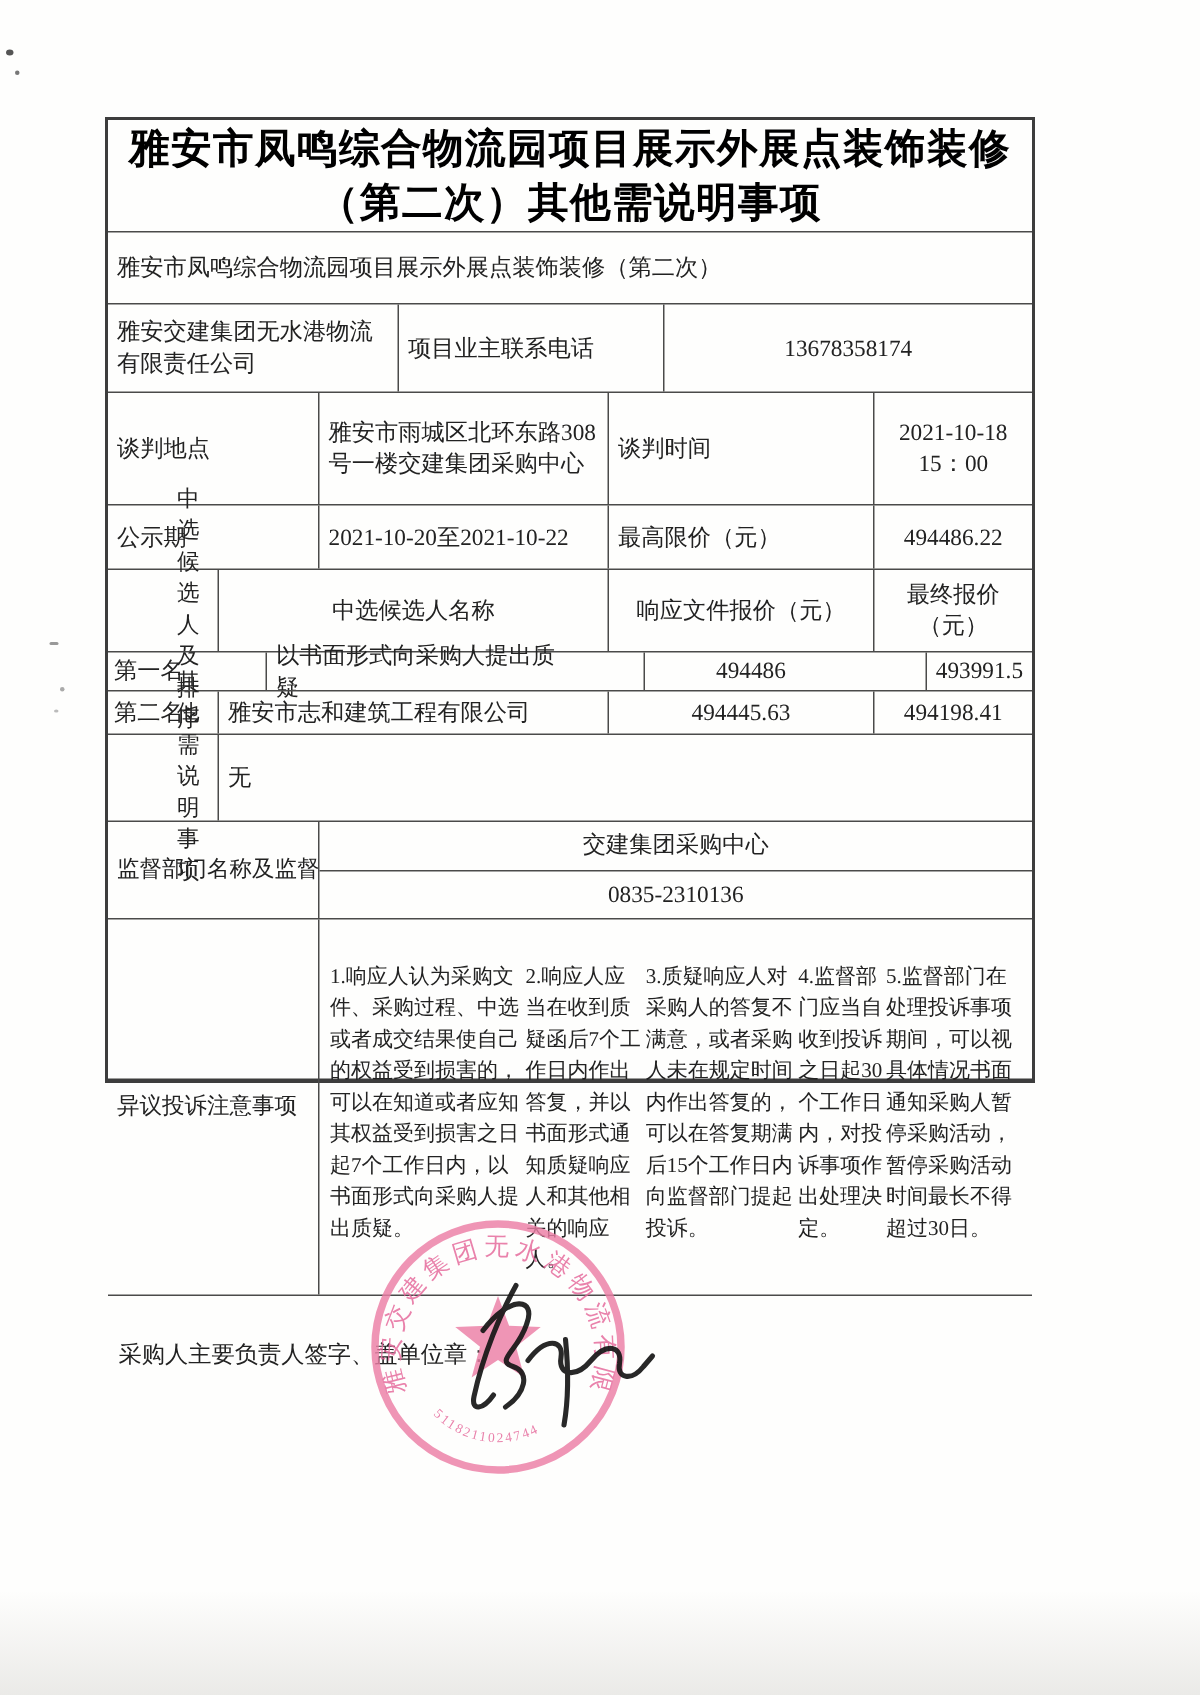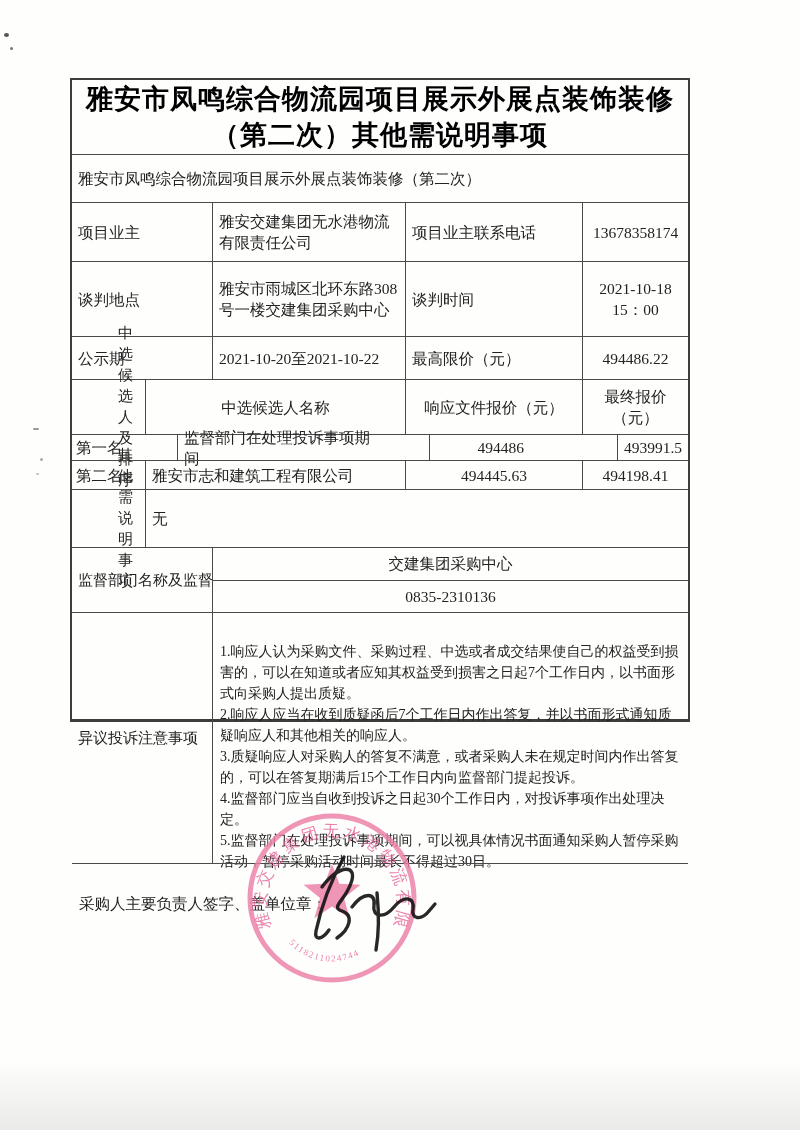--- a/index.html
+++ b/index.html
@@ -33,21 +33,21 @@
   .title-row {
     height:74px; flex-direction:column; align-items:center; justify-content:center;
     font-family:"Liberation Sans","DejaVu Sans",sans-serif;
     font-weight:700; font-size:27px; line-height:36px; color:#000;
     letter-spacing:1px; text-align:center;
   }
   .clip-label { white-space:nowrap; overflow:hidden; font-size:15px; }
   .sup-content { flex-direction:column; align-items:stretch; padding:0; }
   .sub { flex:1; display:flex; align-items:center; justify-content:center; text-align:center; font-size:15.5px; }
   .sub + .sub { border-top:1.5px solid #4a4a4a; }
-  .obj-content { flex-direction:column; align-items:flex-start; justify-content:flex-start;
+  .obj-content { align-items:flex-start; justify-content:flex-end;
     padding:28px 6px 4px 7px; font-size:14px; line-height:21px; }
   .speck { position:absolute; background:#555; border-radius:50%; }
   .seal { position:absolute; left:242px; top:806px; width:180px; height:180px; }
   .sig  { position:absolute; left:292px; top:845px; width:175px; height:110px; }
 </style>
 </head>
 <body>
 
 <div class="page">
 
@@ -62,21 +62,20 @@
     <div class="row title-row" style="height:74px;">
       <div>雅安市凤鸣综合物流园项目展示外展点装饰装修</div>
       <div>（第二次）其他需说明事项</div>
     </div>
 
     <div class="row" style="height:48px;">
       <div class="c w4">雅安市凤鸣综合物流园项目展示外展点装饰装修（第二次）</div>
     </div>
 
     <div class="row" style="height:59px;">
-      <div class="c w1">项目业主</div>
       <div class="c w2">雅安交建集团无水港物流有限责任公司</div>
       <div class="c w3">项目业主联系电话</div>
       <div class="c w4 center">13678358174</div>
     </div>
 
     <div class="row" style="height:75px;">
       <div class="c w1">谈判地点</div>
       <div class="c w2">雅安市雨城区北环东路308号一楼交建集团采购中心</div>
       <div class="c w3">谈判时间</div>
       <div class="c w4 center" style="flex-direction:column;">
@@ -94,21 +93,21 @@
 
     <div class="row" style="height:55px;">
       <div class="c wn center" style="font-size:15px;">中选候选人及排序</div>
       <div class="c wname center">中选候选人名称</div>
       <div class="c w3 center">响应文件报价（元）</div>
       <div class="c w4 center">最终报价（元）</div>
     </div>
 
     <div class="row" style="height:26px;gap:46px;">
       <div class="c wn" style="padding:0 4px;">第一名</div>
-      <div class="c wname">监督部门在处理投诉事项期间</div>
+      <div class="c wname">以书面形式向采购人提出质疑</div>
       <div class="c w3 center">494486</div>
       <div class="c w4 center">493991.5</div>
     </div>
 
     <div class="row" style="height:29px;">
       <div class="c wn" style="padding:0 4px;">第二名</div>
       <div class="c wname">雅安市志和建筑工程有限公司</div>
       <div class="c w3 center">494445.63</div>
       <div class="c w4 center">494198.41</div>
     </div>

